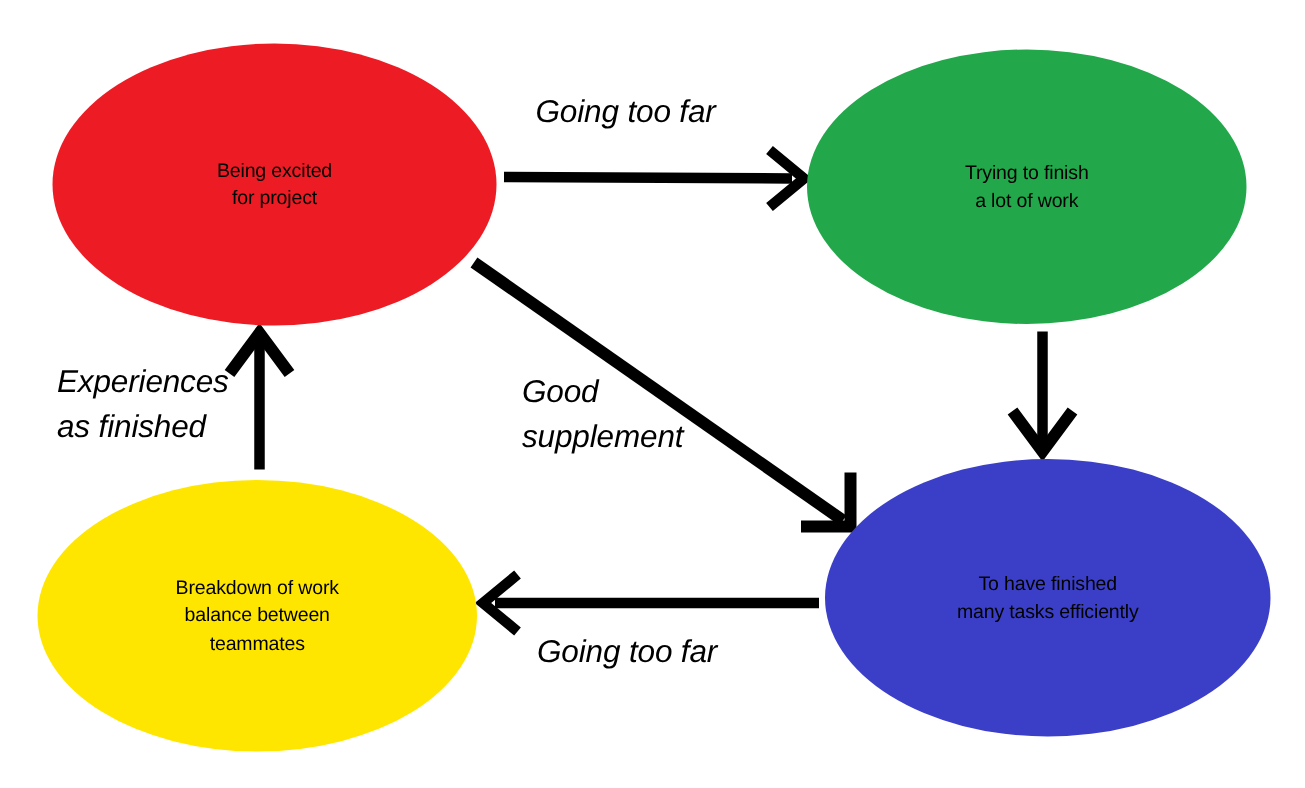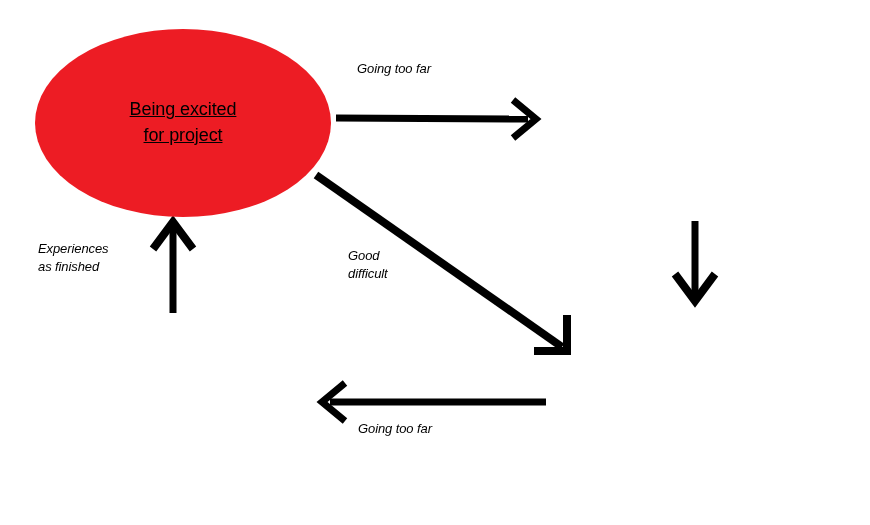--- a/index.html
+++ b/index.html
@@ -30,33 +30,32 @@
     border-radius: 50%;
     display: flex;
     align-items: center;
     justify-content: center;
     text-align: center;
     box-sizing: border-box;
   }
   .node-label {
     color: #000000;
     font-family: "Liberation Sans", sans-serif;
-    font-size: 18px;
+    font-size: 13px;
     line-height: 1.42;
     white-space: pre-line;
     letter-spacing: -0.1px;
     padding: 0 14px;
-    text-decoration: underline;
   }
   .edge-label {
     position: absolute;
     color: #000000;
     font-family: "Liberation Sans", sans-serif;
     font-style: italic;
-    font-size: 13px;
+    font-size: 21px;
     line-height: 1.42;
     white-space: pre-line;
     letter-spacing: -0.1px;
   }
   
   #node-red    { left: 35px;  top: 29px;  width: 296px; height: 188px; background: #ED1C24; }
   #node-green  { left: 538px; top: 33px;  width: 293px; height: 183px; background: #22A84A; }
   #node-yellow { left: 25px;  top: 320px; width: 293px; height: 181px; background: #FFE600; }
   #node-blue   { left: 550px; top: 306px; width: 297px; height: 185px; background: #3B3FC8; }
 
@@ -98,27 +97,40 @@
       <line x1="316" y1="175" x2="562" y2="347" stroke="#000000" stroke-width="8" stroke-linecap="butt"></line>
       <polyline points="567,315 567,351 534,351" fill="none" stroke="#000000" stroke-width="8" stroke-linecap="butt" stroke-linejoin="miter"></polyline>
     </g>
   </svg>
 
   <div class="node" id="node-red" style="background: rgb(237, 28, 36);">
     <span class="node-label">Being excited
 for project</span>
   </div>
 
+  <div class="node" id="node-green" style="background: rgb(34, 168, 74);">
+    <span class="node-label">Trying to finish
+a lot of work</span>
+  </div>
 
+  <div class="node" id="node-yellow" style="background: rgb(255, 230, 0);">
+    <span class="node-label">Breakdown of work
+balance between
+teammates</span>
+  </div>
 
+  <div class="node" id="node-blue" style="background: rgb(59, 63, 200);">
+    <span class="node-label">To have finished
+many tasks efficiently</span>
+  </div>
 
   <div class="edge-label" id="label-going-too-far-top">Going too far</div>
 
 
   <div class="edge-label" id="label-going-too-far-bottom">Going too far</div>
 
   <div class="edge-label" id="label-experiences-as-difficult">Experiences
 as finished</div>
 
   <div class="edge-label" id="label-good-supplement">Good
-difficult</div>
+supplement</div>
 
 </div>
 
 </body></html>

